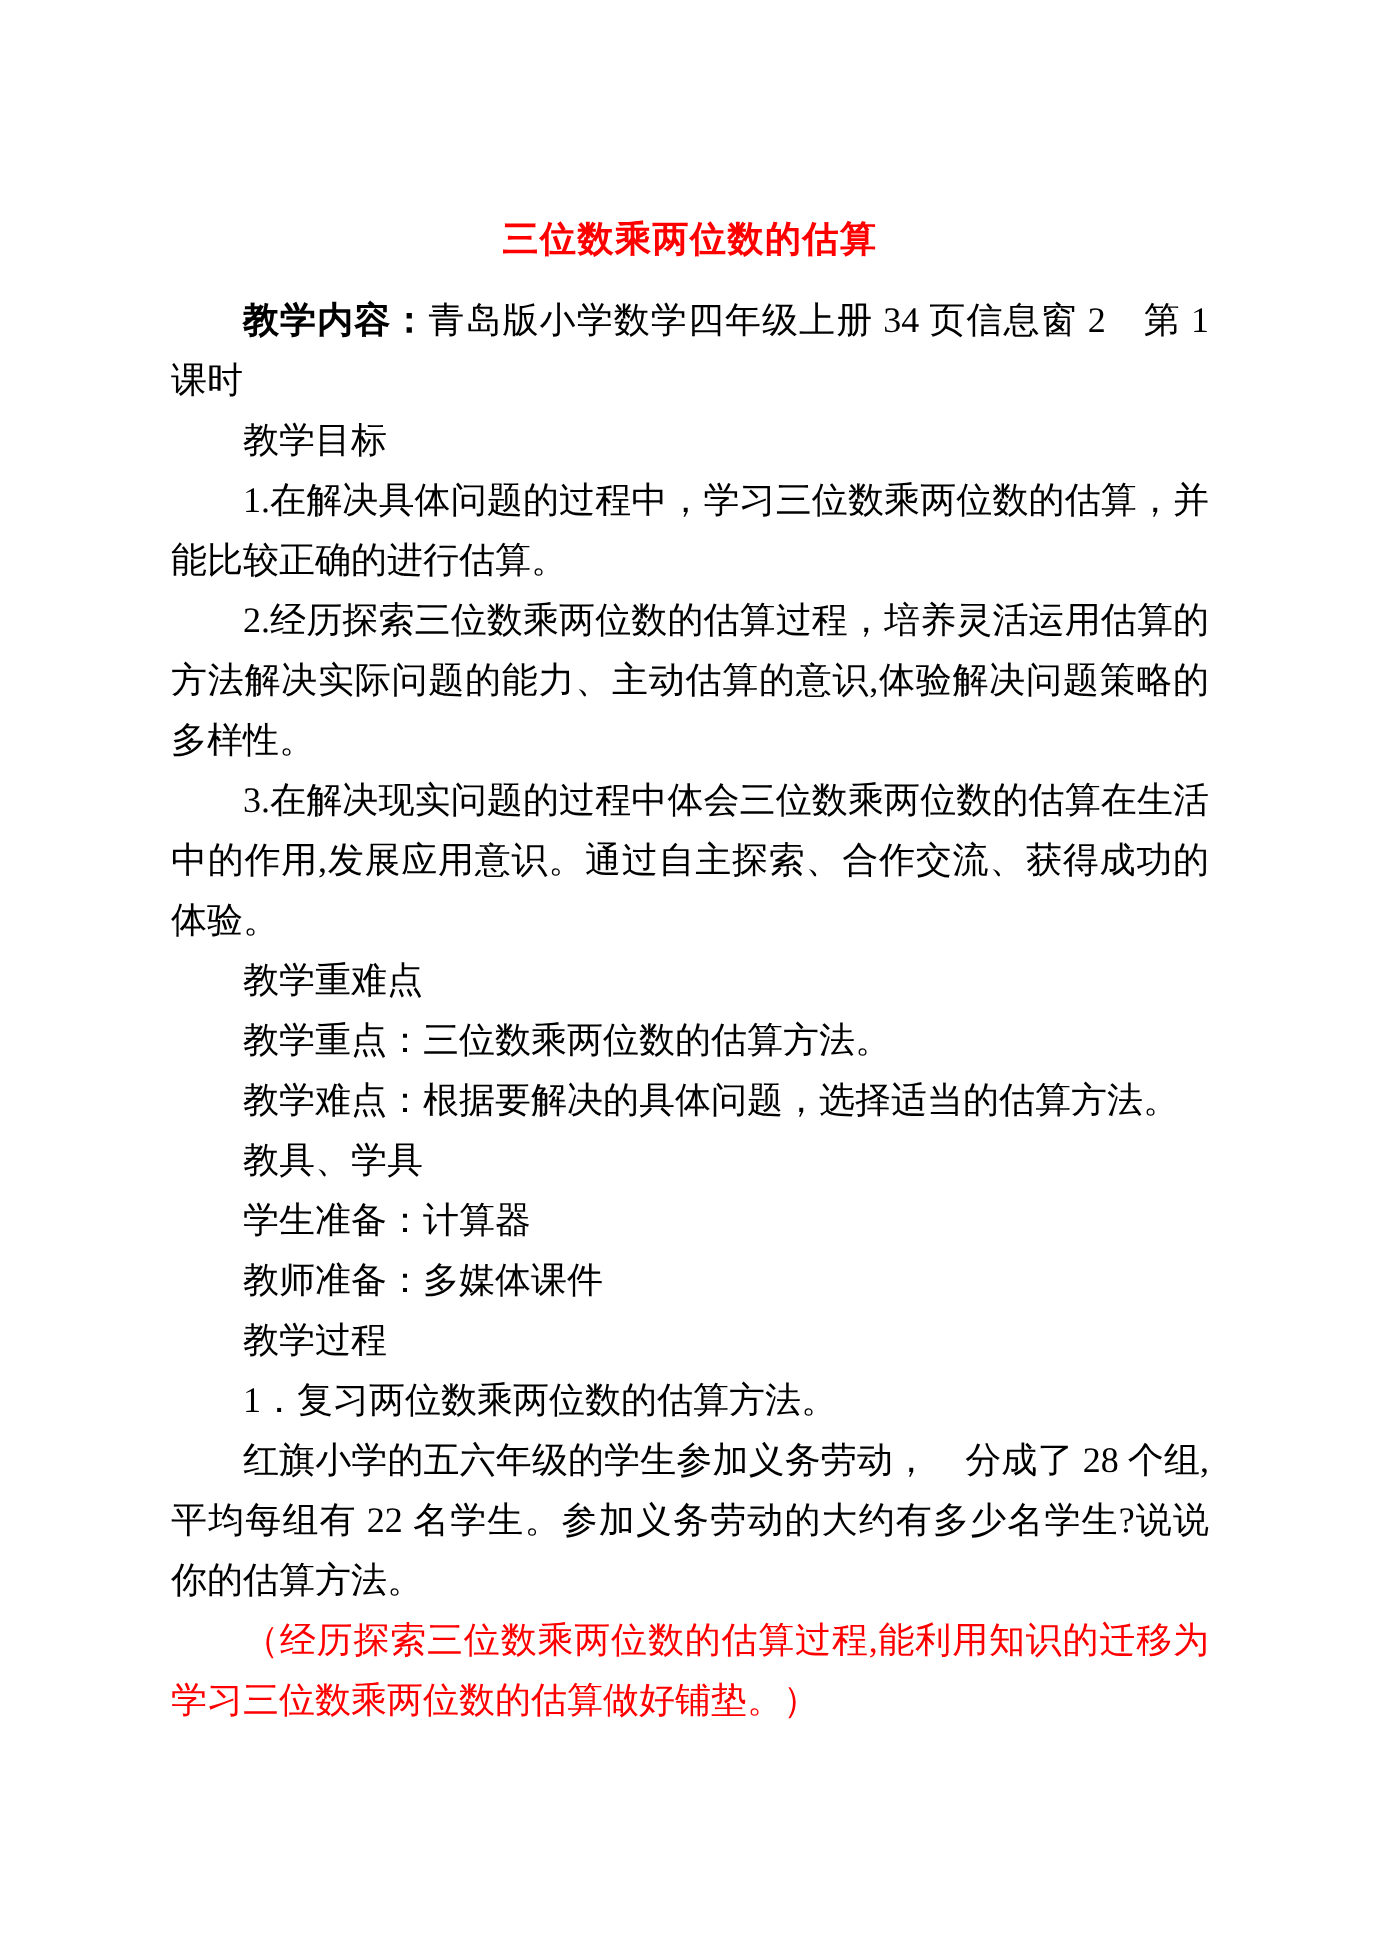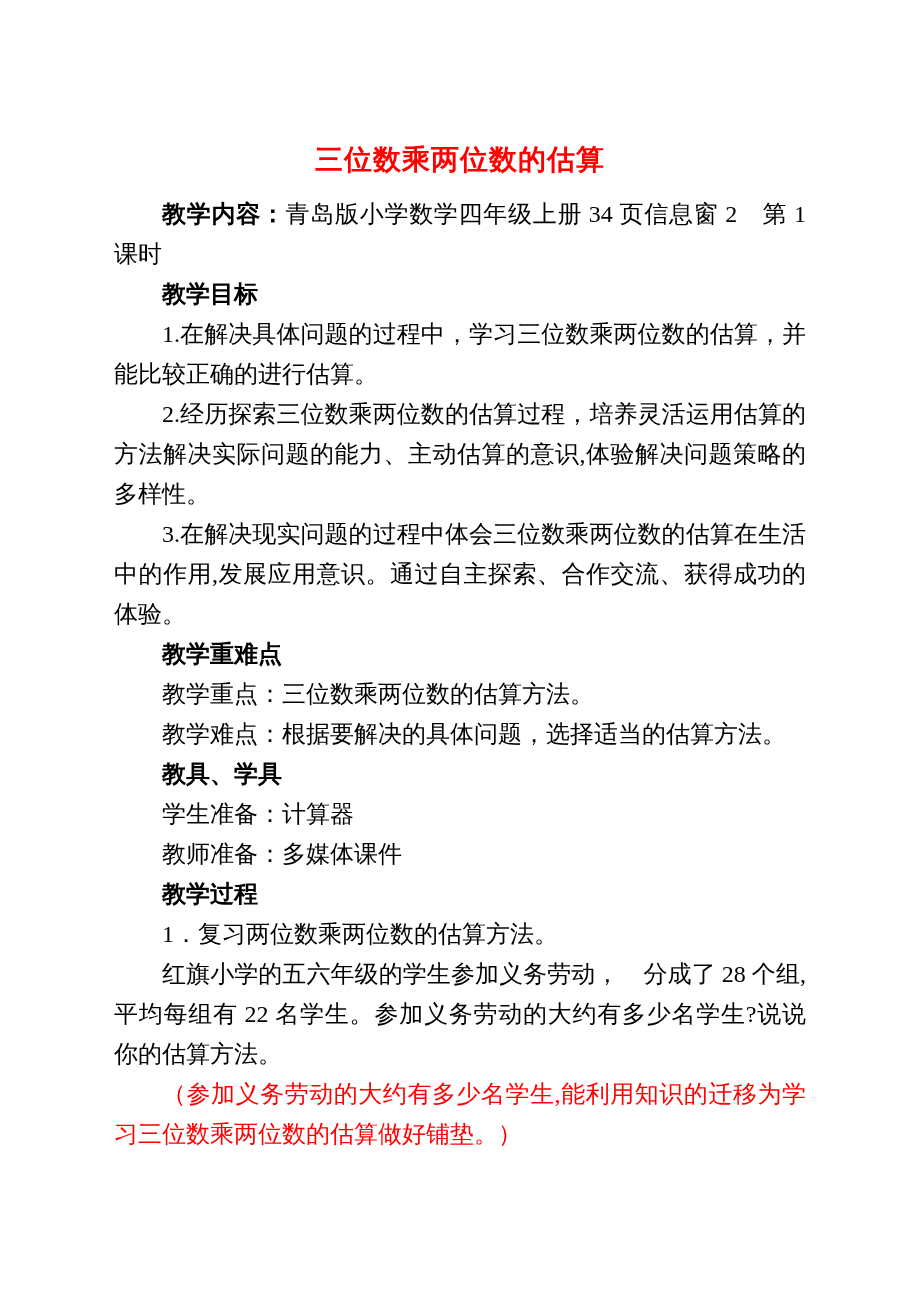--- a/index.html
+++ b/index.html
@@ -16,35 +16,35 @@
     padding: 138px 114px 0 114px;
     font-family: "Liberation Serif", "DejaVu Serif", serif;
     color: #000000;
     overflow: hidden;
   }
   .doc-title {
     margin: 0 0 12px 0;
     text-align: center;
     color: #ff0000;
     font-weight: bold;
-    font-size: 28px;
+    font-size: 24px;
     line-height: 44px;
     font-family: "Liberation Serif", "DejaVu Serif", serif;
     letter-spacing: 1px;
   }
   .page p {
     margin: 0;
     font-size: 24px;
     line-height: 40px;
     text-align: justify;
     text-indent: 2em;
     color: #000000;
   }
   .page p.heading {
-    font-weight: bold;
+    font-weight: normal;
     font-family: "Liberation Sans", "DejaVu Sans", sans-serif;
   }
   .page p.red-note {
     color: #ff0000;
   }
   .lead {
     font-weight: bold;
     font-family: "Liberation Sans", "DejaVu Sans", sans-serif;
   }
 </style>
@@ -77,16 +77,16 @@
 
   <p>教师准备：多媒体课件</p>
 
   <p class="heading">教学过程</p>
 
 
   <p>1．复习两位数乘两位数的估算方法。</p>
 
   <p>红旗小学的五六年级的学生参加义务劳动，　分成了 28 个组,平均每组有 22 名学生。参加义务劳动的大约有多少名学生?说说你的估算方法。</p>
 
-  <p class="red-note">（参加义务劳动的大约有多少名学生,能利用知识的迁移为学习三位数乘两位数的估算做好铺垫。）</p>
+  <p class="red-note">（经历探索三位数乘两位数的估算过程,能利用知识的迁移为学习三位数乘两位数的估算做好铺垫。）</p>
 
 
 </div>
 
 </body></html>

